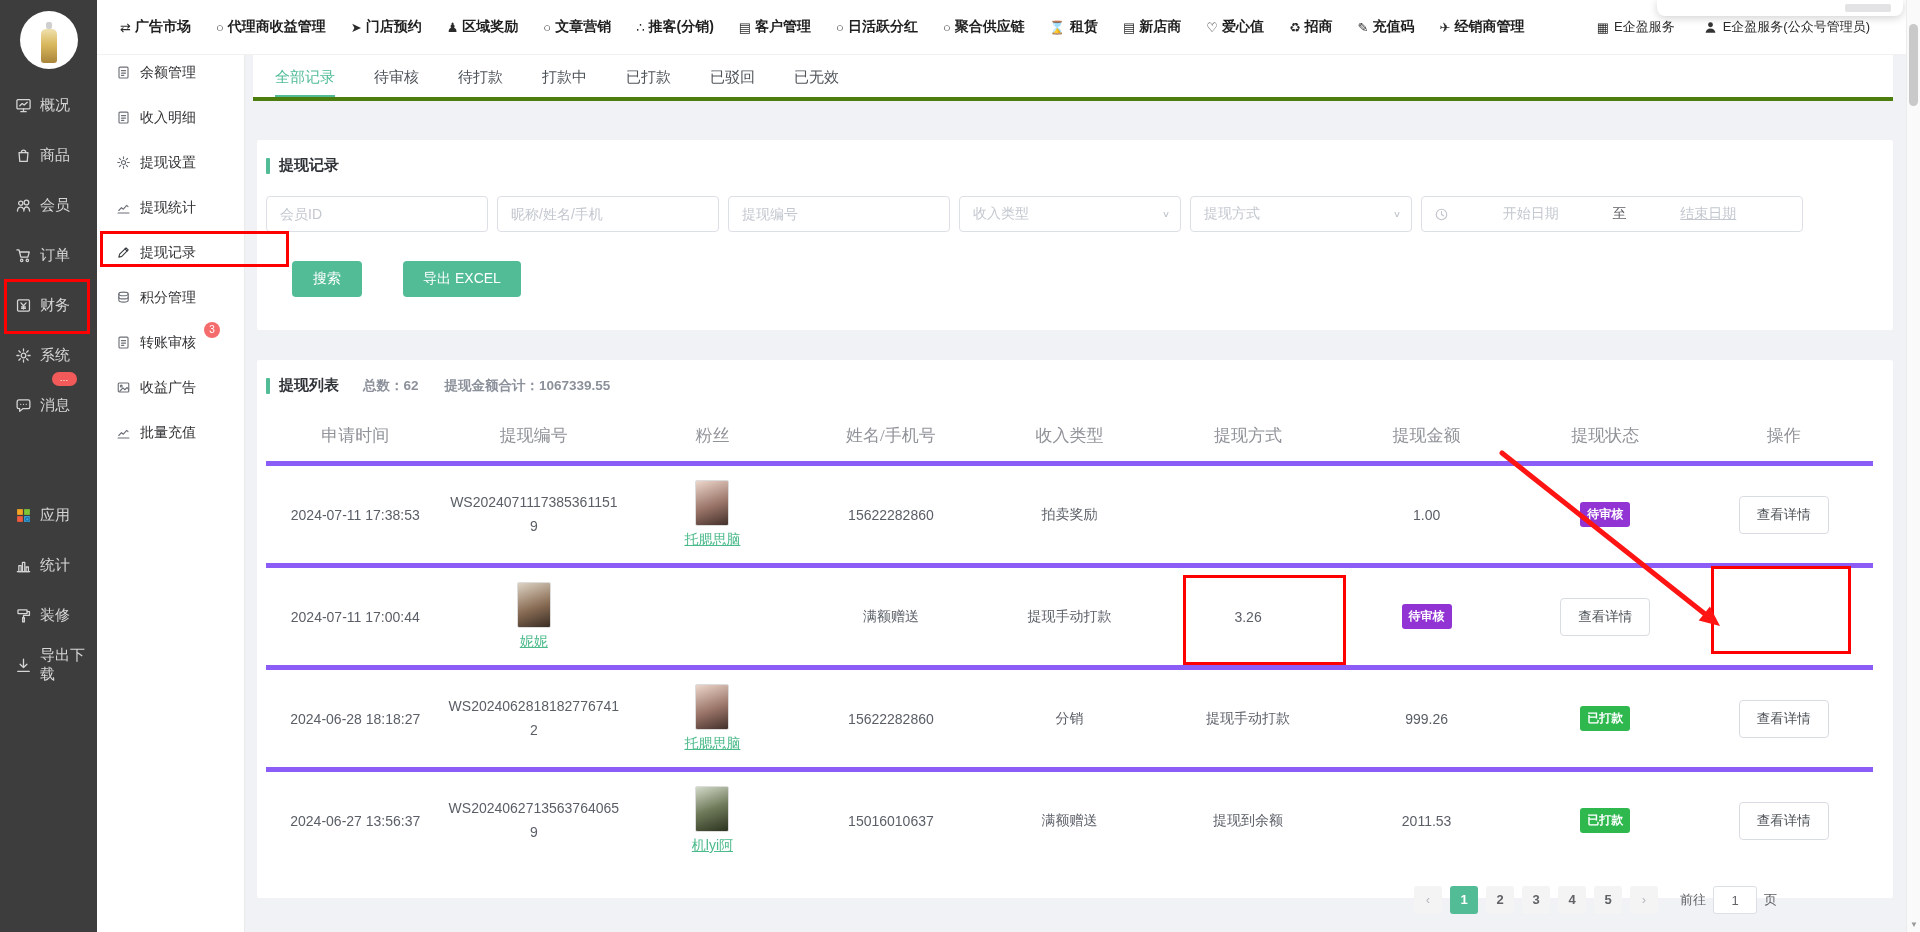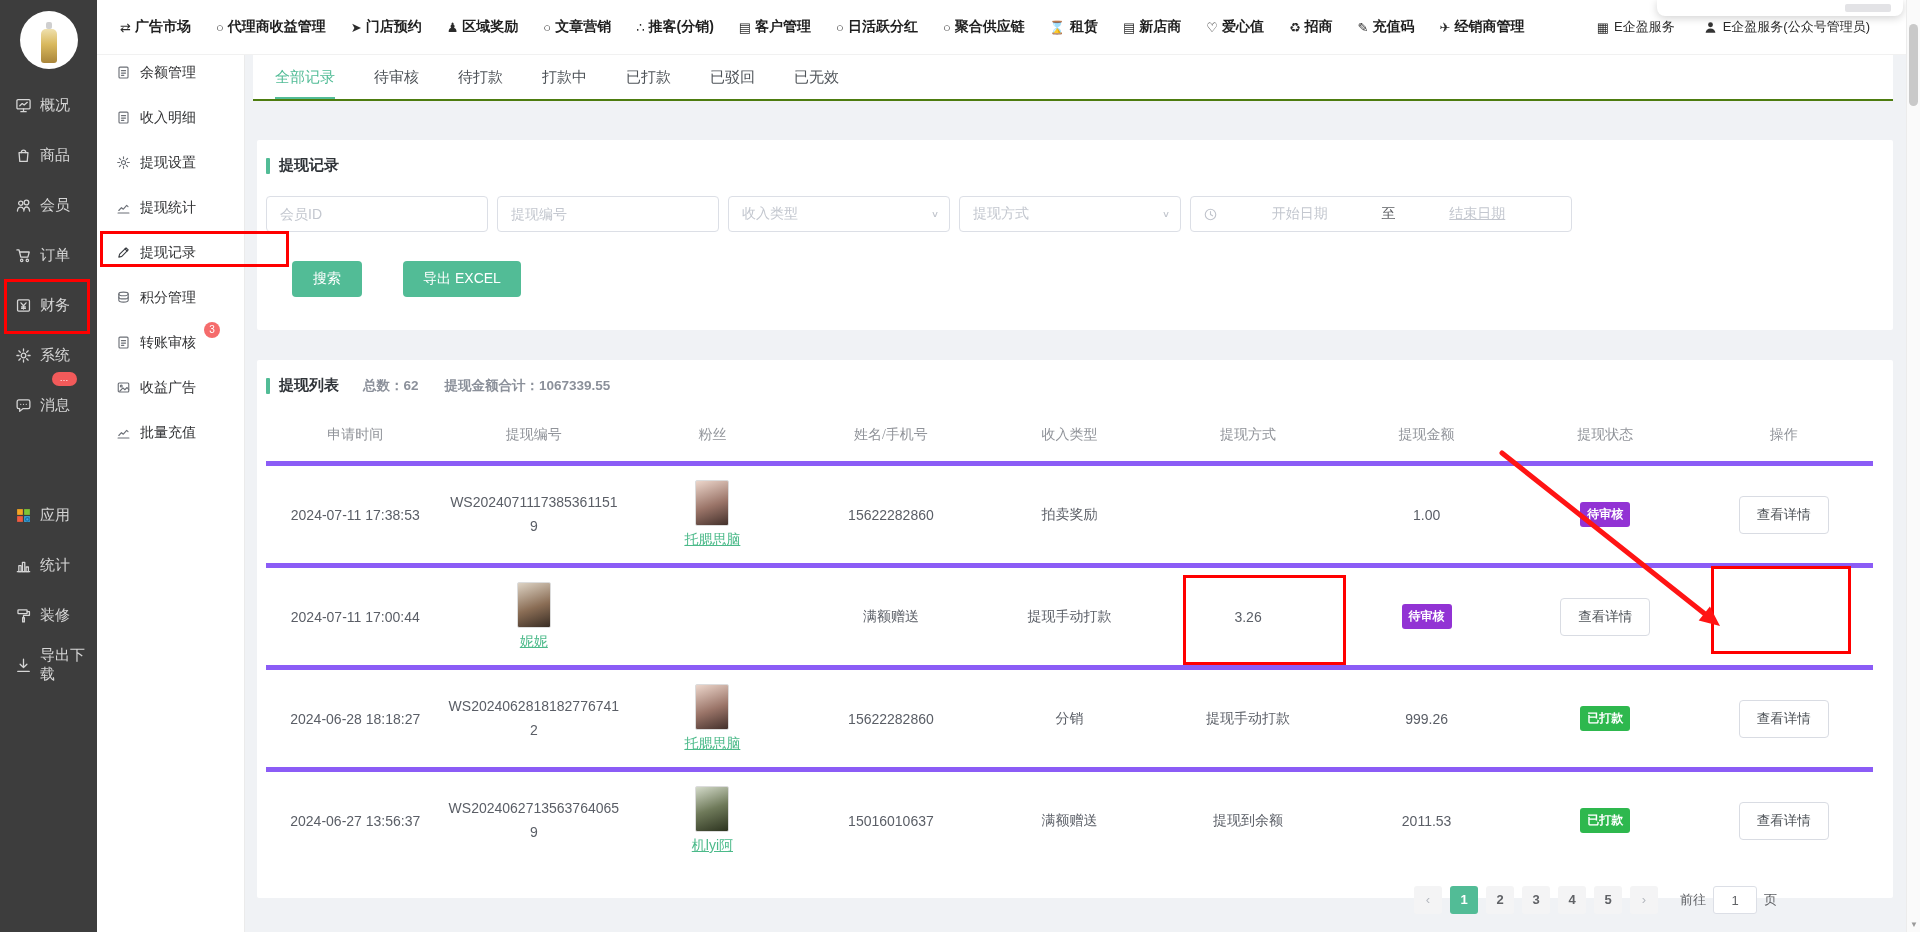--- a/index.html
+++ b/index.html
@@ -28,21 +28,21 @@
   .topnav { position:absolute; left:97px; top:0; right:0; height:55px; background:#fff; border-bottom:1px solid #f1f1f1; display:flex; align-items:center; padding:0 50px 0 23px; z-index:10; }
   .tn-items { display:flex; align-items:center; gap:25px; flex:1; }
   .tn-item { display:flex; align-items:center; gap:4px; font-size:14px; font-weight:bold; color:#1f1f1f; white-space:nowrap; cursor:pointer; }
   .tn-ic { font-size:13px; font-weight:normal; color:#2b2b2b; }
   .tn-right { display:flex; align-items:center; gap:28px; }
   .tn-user { display:flex; align-items:center; gap:5px; font-size:13px; color:#2b2b2b; cursor:pointer; white-space:nowrap; }
   .tn-user svg { width:15px; height:15px; }
 
   
   .content { position:absolute; left:245px; top:55px; right:0; bottom:0; background:#f0f2f5; z-index:4; }
-  .tabstrip { height:46px; background:#fff; display:flex; align-items:stretch; padding-left:22px; margin:0 27px 0 8px; border-bottom:2px solid #4d7c0f; }
+  .tabstrip { height:46px; background:#fff; display:flex; align-items:stretch; padding-left:22px; margin:0 27px 0 8px; border-bottom:4px solid #4d7c0f; }
   .tab { margin-right:39px; font-size:15px; color:#4e5358; line-height:44px; cursor:pointer; }
   .tab.active { color:#52bc96; border-bottom:2px solid #52bc96; }
 
   .card { background:#fff; border-radius:2px; margin:0 27px 0 12px; padding:16px 20px 20px 9px; }
   .card1 { margin-top:39px; height:190px; }
   .card2 { margin-top:30px; height:538px; padding-bottom:0; }
 
   .sec-head { display:flex; align-items:center; }
   .sec-bar { width:4px; height:16px; background:#52bc96; margin-right:9px; border-radius:1px; }
   .sec-title { font-size:15px; font-weight:bold; color:#2f3338; }
@@ -58,21 +58,21 @@
   .d-start { flex:1; text-align:center; }
   .d-sep { color:#606266; }
   .d-end { flex:1; text-align:center;text-decoration:underline; }
 
   .btn-row { margin-top:29px; display:flex; gap:15px; }
   .btn { height:36px; border:none; border-radius:4px; background:#52bc96; color:#fff; font-size:14px; cursor:pointer; font-family:inherit;margin-left:26px; }
   .btn.search { width:70px; }
   .btn.export { width:118px; }
 
   .t-head, .t-row { display:grid; grid-template-columns:repeat(9,1fr); text-align:center; align-items:center; }
-  .t-head { height:52px; margin-top:14px; color:#909399; font-size:14px;font-family:Liberation Serif, serif; }
+  .t-head { height:52px; margin-top:14px; color:#909399; font-size:17px;font-family:Liberation Serif, serif; }
   .t-row { min-height:102px; font-size:14px; color:#5a5e66; border-top:5px solid #8b5cf6; }
   .code { max-width:172px; margin:0 auto; word-break:break-all; line-height:1.65; }
   .fan { display:flex; flex-direction:column; align-items:center; }
   .avatar { width:34px; height:46px; border:1px solid #dcdcdc; border-radius:2px; }
   .av0 { background:linear-gradient(160deg,#ecd6cb 0%,#9a7468 55%,#43302b 100%); }
   .av1 { background:linear-gradient(160deg,#ddd3c4 0%,#8a6d55 55%,#392d24 100%); }
   .av3 { background:linear-gradient(160deg,#d3dac9 0%,#6f7a5a 50%,#2c331f 100%); }
   .fan-name { margin-top:5px; color:#4cba8a; font-size:14px; cursor:pointer;text-decoration:underline; }
   .badge { display:inline-block; padding:4px 7px; border-radius:3px; color:#fff; font-size:12px; font-weight:bold; }
   .badge.pending { background:#9233d4; }
@@ -361,20 +361,21 @@
     <span class="tab">已无效</span>
   </div>
 
   <div class="card card1">
     <div class="sec-head">
       <span class="sec-bar"></span>
       <span class="sec-title">提现记录</span>
     </div>
     <div class="filter-row">
       <input class="f-input" placeholder="会员ID" style="">
+      <input class="f-input" placeholder="昵称/姓名/手机" style="">
       <input class="f-input" placeholder="提现编号" style="">
       <div class="f-select">
         <span>收入类型</span>
         <span class="chevron">∨</span>
       </div>
       <div class="f-select">
         <span>提现方式</span>
         <span class="chevron">∨</span>
       </div>
       <div class="f-date">

